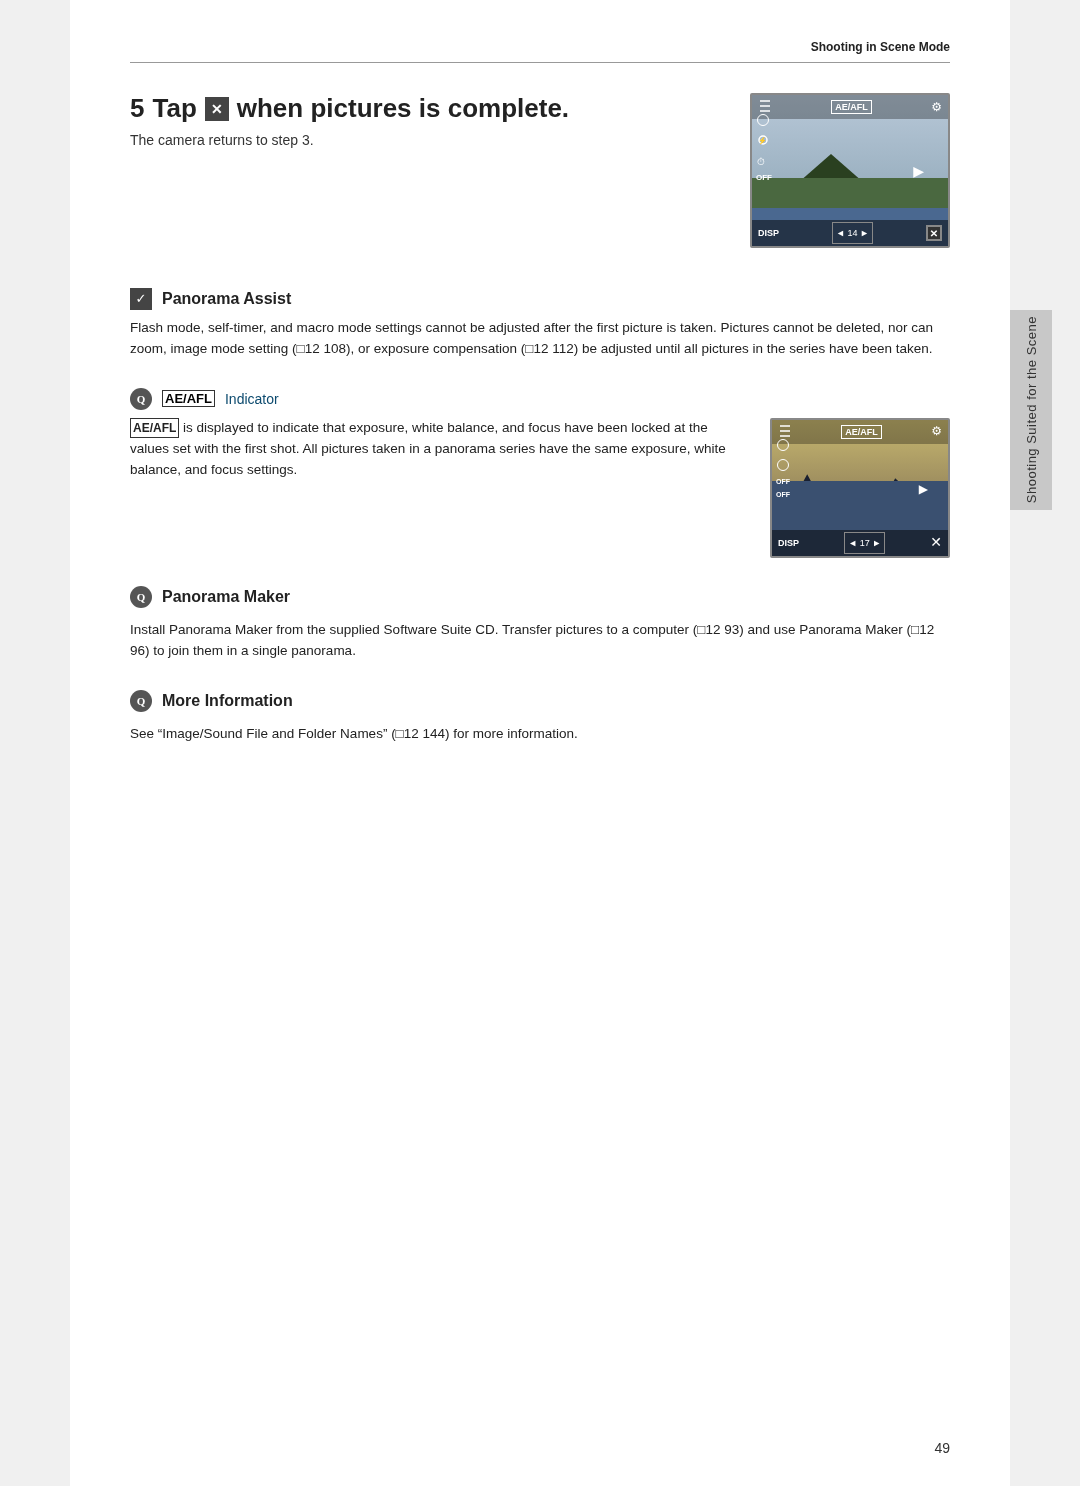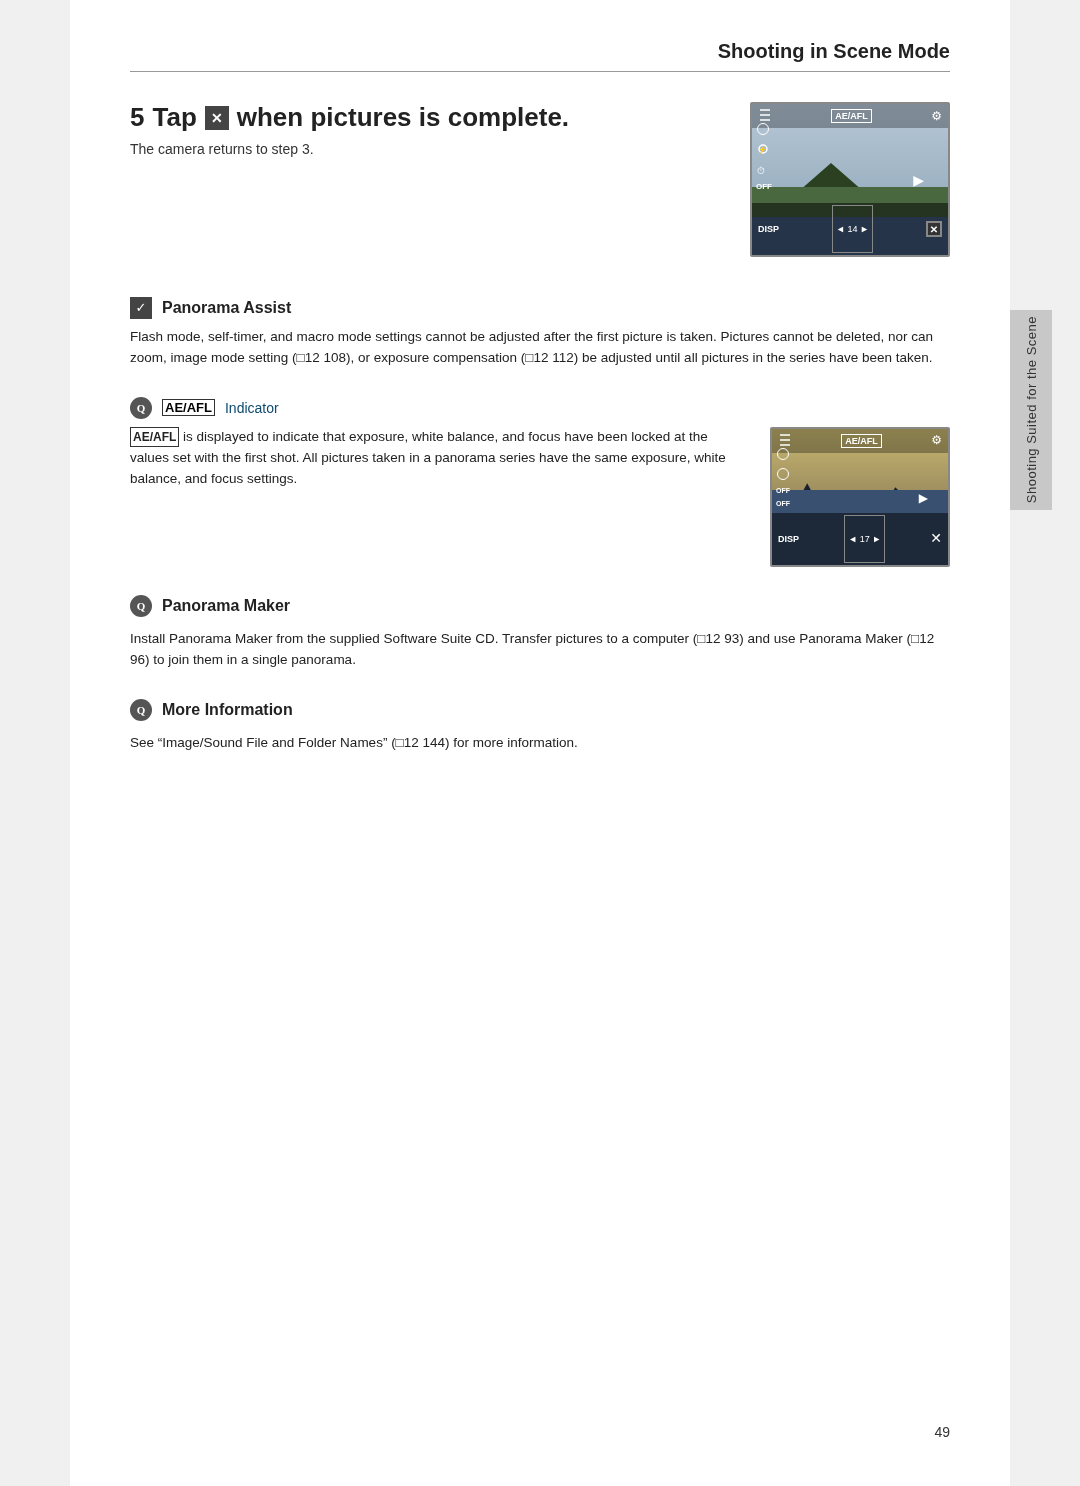--- a/index.html
+++ b/index.html
@@ -49,21 +49,21 @@
     .header {
       display: flex;
       justify-content: flex-end;
       border-bottom: 1px solid #999;
       padding-bottom: 8px;
       margin-bottom: 30px;
     }
 
     .header-title {
       font-family: Arial, sans-serif;
-      font-size: 20px;
+      font-size: 12px;
       font-weight: bold;
       color: #222;
     }
 
     
     .step-section {
       display: flex;
       gap: 30px;
       margin-bottom: 20px;
     }
@@ -219,21 +219,21 @@
       font-size: 9px;
       font-family: Arial, sans-serif;
       font-weight: bold;
     }
 
     .cam-counter {
       color: white;
       font-size: 9px;
       font-family: Arial, sans-serif;
       border: 1px solid #888;
-      padding: 18px 3px;
+      padding: 5px 3px;
     }
 
     .cam-x-btn {
       width: 16px;
       height: 16px;
       background: #444;
       display: flex;
       align-items: center;
       justify-content: center;
       color: white;
@@ -360,21 +360,21 @@
       margin-top: 28px;
     }
 
     .single-section .note-body {
       margin-top: 12px;
     }
 
     
     .footer {
       position: absolute;
-      bottom: 46px;
+      bottom: 30px;
       right: 60px;
       font-size: 14px;
       font-family: Arial, sans-serif;
       color: #333;
     }
 
     .city-bg {
       position: absolute;
       bottom: 0; left: 0; right: 0;
       height: 55%;

